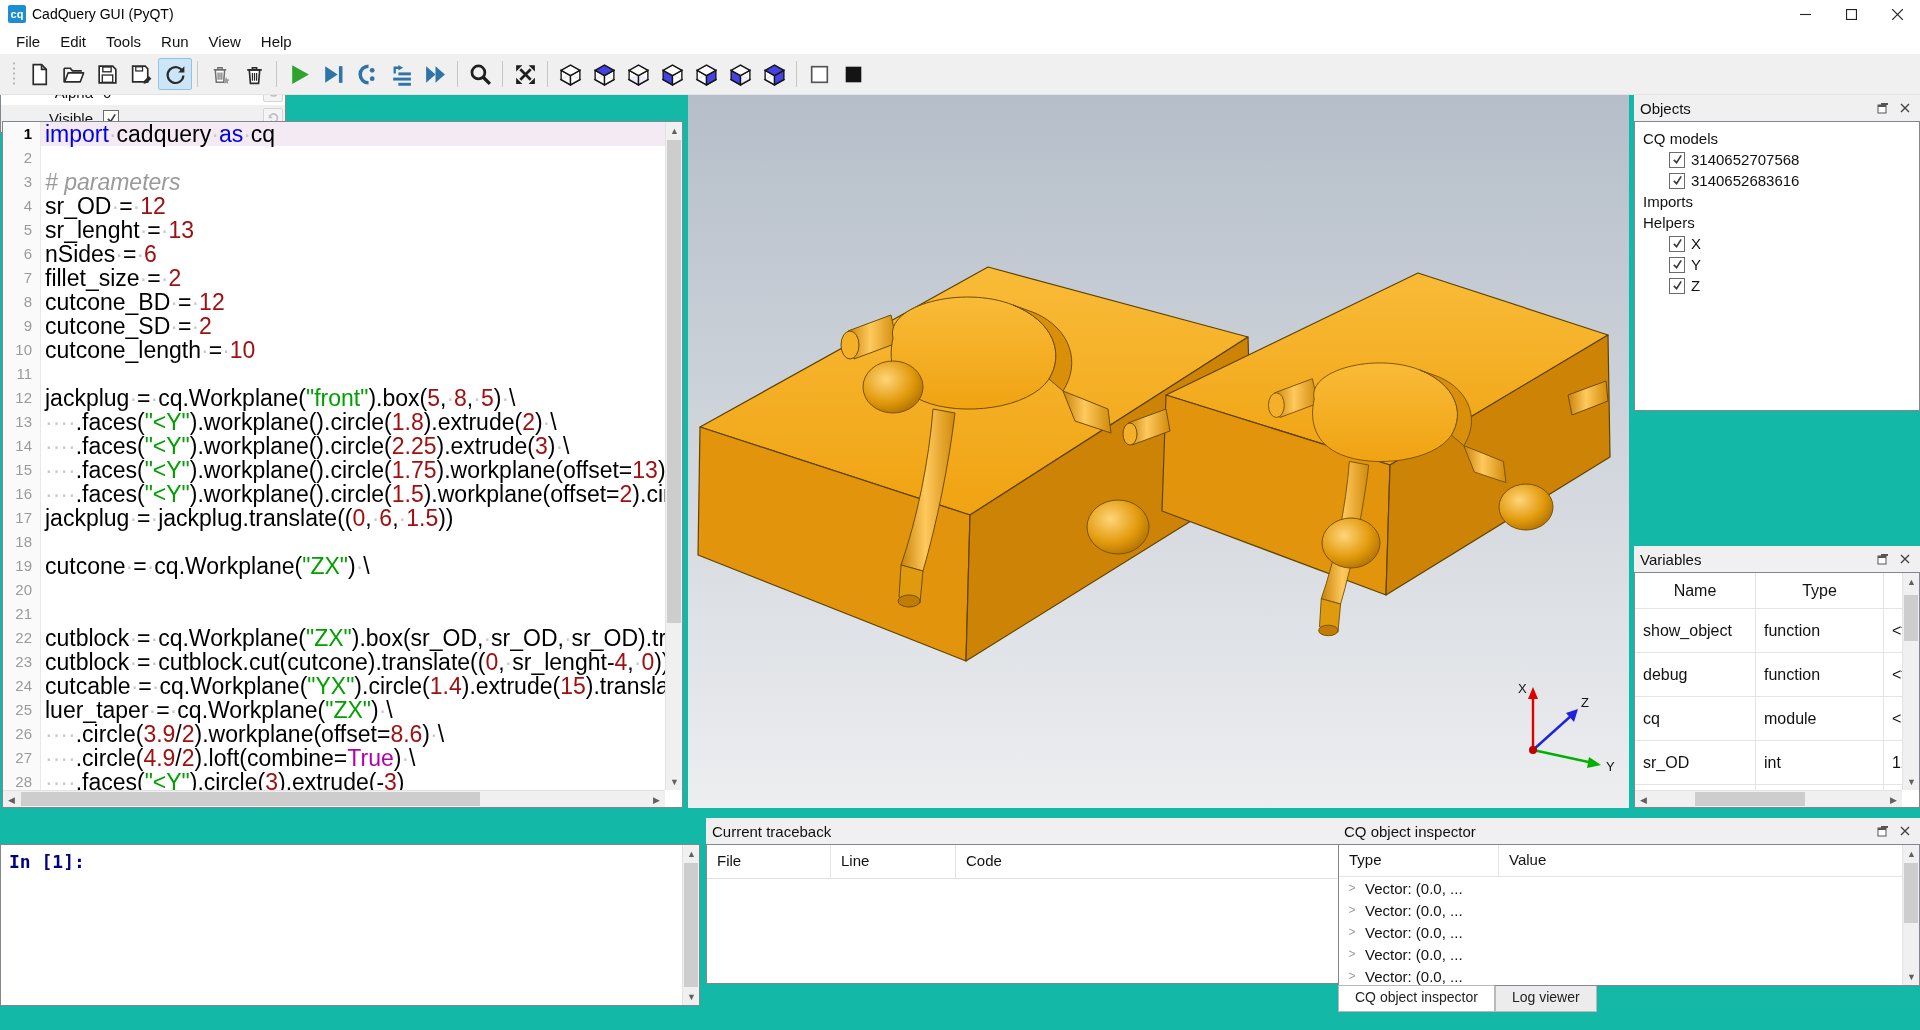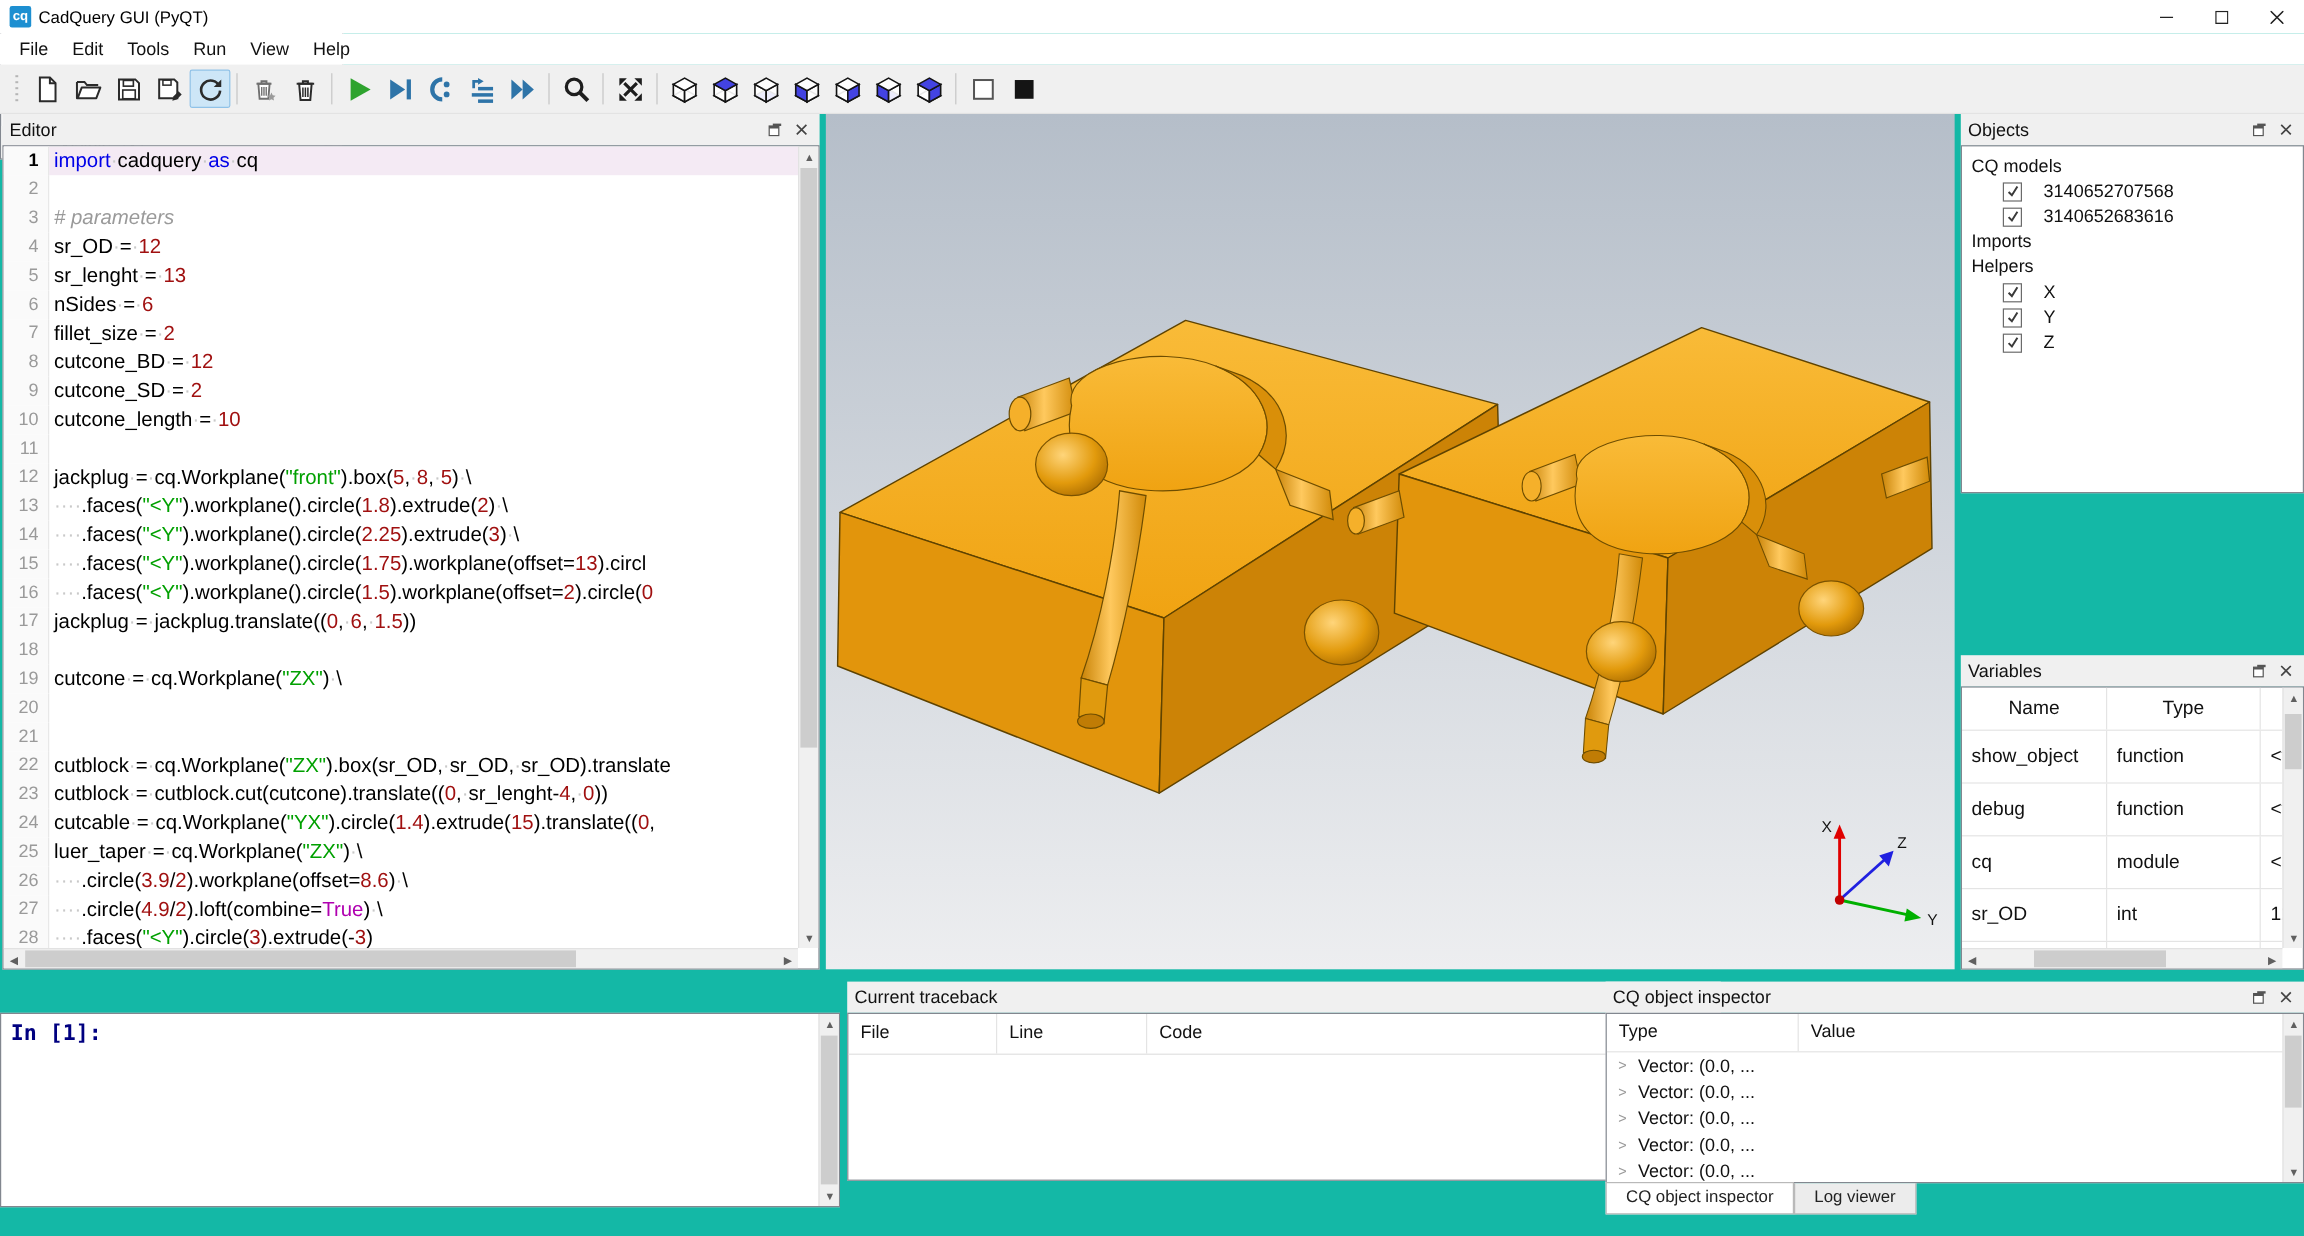--- a/index.html
+++ b/index.html
@@ -38,32 +38,32 @@
   .sb-h { position:absolute; left:0; right:0; bottom:0; height:17px; background:#f0f0f0; border-top:1px solid #e2e2e2; }
   .sb-arrow { position:absolute; width:17px; height:17px; display:flex; align-items:center; justify-content:center; color:#606060; font-size:9px; }
   .sb-thumb { position:absolute; background:#cdcdcd; }
   
   #editor-dock { left:2px; top:95px; width:681px; height:713px; }
   #editor-area { position:absolute; left:0; top:0; right:17px; bottom:17px; overflow:hidden; background:#fff; }
   .code-line { display:flex; height:24px; line-height:24px; white-space:pre; }
   .code-line.current { background:#f4eaf4; }
   .ln { width:38px; min-width:38px; text-align:right; padding-right:8px; color:#9a9a9a; font-size:15px; background:#fafafa; border-right:1px solid #e8e8e8; }
   .ln.cur { color:#000; font-weight:bold; }
-  .src { font-size:17px; padding-left:4px; }
+  .src { font-size:23px; padding-left:4px; }
   .tk-p { color:#000; } .tk-k { color:#0000e8; } .tk-s { color:#00a000; }
   .tk-n { color:#a01010; } .tk-c { color:#9a9a9a; font-style:italic; }
   .tk-b { color:#b000b0; } .tk-w { color:#c9c9c9; }
   
   #viewport { position:absolute; left:688px; top:95px; width:941px; height:713px; }
   #viewport svg { display:block; width:100%; height:100%; }
   
   #objects-dock { left:1634px; top:95px; width:286px; height:316px; }
   .tree { padding:6px 4px; font-size:15px; }
   .tree-label { padding:2px 4px; }
-  .tree-item { display:flex; align-items:center; gap:18px; padding:2px 4px 2px 30px;text-align:center; }
+  .tree-item { display:flex; align-items:center; gap:6px; padding:2px 4px 2px 30px;text-align:center; }
   .cb { width:16px; height:16px; border:1px solid #6b6b6b; background:#fff; display:inline-flex; align-items:center; justify-content:center; }
   .cb svg { width:11px; height:11px; }
   #params-panel { left:1634px; top:413px; width:286px; height:133px; background:#fff; border:1px solid #82878f; font-size:15px; }
   .prow { display:flex; height:26px; align-items:center; }
   .prow.head { border-bottom:1px solid #dcdcdc; }
   .prow:nth-child(odd):not(.head) { background:#f0f0f0; }
   .pcell-l { width:102px; text-align:right; padding-right:10px; }
   .prow.head .pcell-l { text-align:left; padding-left:8px; border-right:1px solid #dcdcdc; }
   .pcell-v { flex:1; display:flex; align-items:center; }
   .swatch { width:140px; height:14px; border:1px solid #6b5200; }
@@ -292,36 +292,20 @@
         </svg>
       </div>
       <div class="tb-btn">
         <svg viewBox="0 0 24 24">
           <rect x="4.5" y="4.5" width="15" height="15" fill="#141414"></rect>
         </svg>
       </div>
     </div>
 
   <div class="dock" id="editor-dock">
-    <div class="dock-header">
-      <span>Editor</span>
-        <span class="sp"></span>
-      <span class="dock-icon">
-          <svg viewBox="0 0 12 12">
-            <rect x="1" y="3" width="8" height="8" fill="#fff" stroke="#555"></rect>
-            <path d="M1 3h8v2H1z" fill="#555"></path>
-            <rect x="4" y="1" width="7" height="2" fill="#555"></rect>
-          </svg>
-        </span>
-      <span class="dock-icon">
-          <svg viewBox="0 0 12 12">
-            <path d="M2 2l8 8M10 2l-8 8" stroke="#444" stroke-width="1.4"></path>
-          </svg>
-        </span>
-    </div>
     <div class="dock-body">
       <div id="editor-area">
           <div id="code-lines">
             <div class="code-line current"><span class="ln cur">1</span><span class="src"><span class="tk-k">import</span><span class="tk-w">·</span><span class="tk-p">cadquery</span><span class="tk-w">·</span><span class="tk-k">as</span><span class="tk-w">·</span><span class="tk-p">cq</span></span></div>
             <div class="code-line"><span class="ln">2</span><span class="src"></span></div>
             <div class="code-line"><span class="ln">3</span><span class="src"><span class="tk-c"># parameters</span></span></div>
             <div class="code-line"><span class="ln">4</span><span class="src"><span class="tk-p">sr_OD</span><span class="tk-w">·</span><span class="tk-p">=</span><span class="tk-w">·</span><span class="tk-n">12</span></span></div>
             <div class="code-line"><span class="ln">5</span><span class="src"><span class="tk-p">sr_lenght</span><span class="tk-w">·</span><span class="tk-p">=</span><span class="tk-w">·</span><span class="tk-n">13</span></span></div>
             <div class="code-line"><span class="ln">6</span><span class="src"><span class="tk-p">nSides</span><span class="tk-w">·</span><span class="tk-p">=</span><span class="tk-w">·</span><span class="tk-n">6</span></span></div>
             <div class="code-line"><span class="ln">7</span><span class="src"><span class="tk-p">fillet_size</span><span class="tk-w">·</span><span class="tk-p">=</span><span class="tk-w">·</span><span class="tk-n">2</span></span></div>

